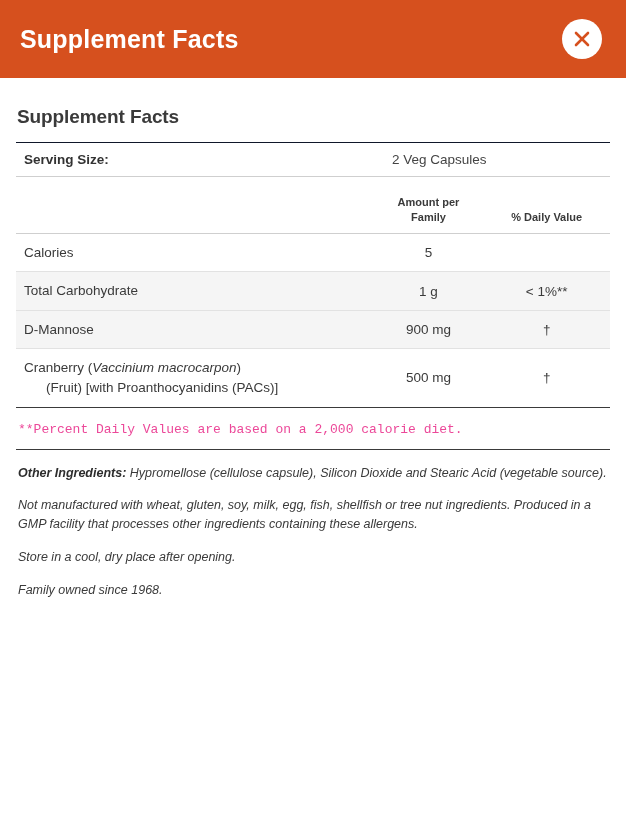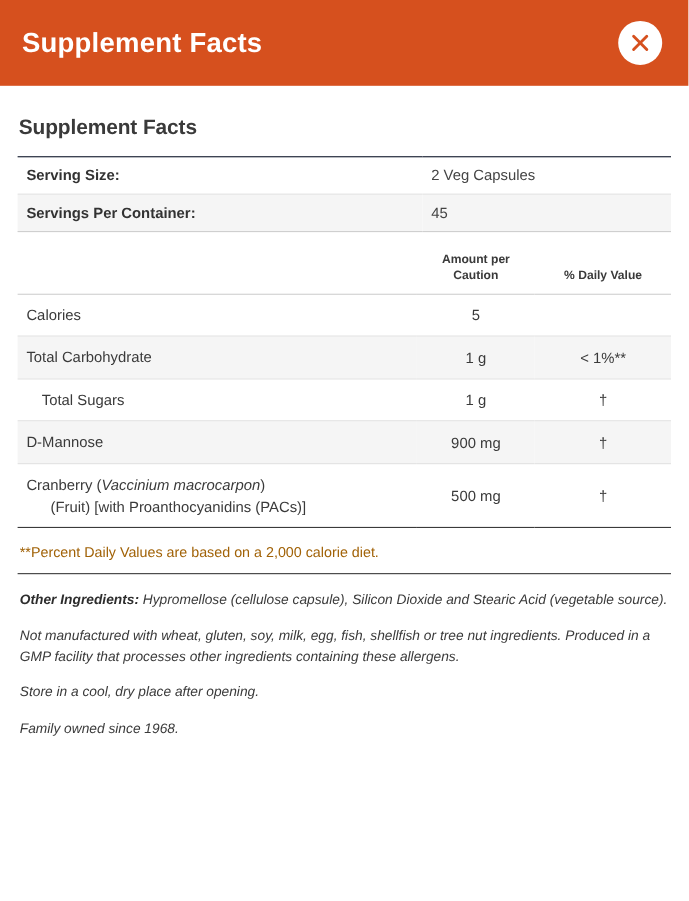--- a/index.html
+++ b/index.html
@@ -130,21 +130,22 @@
     width: 118px;
   }
   .indent { padding-left: 22px !important; }
   .indent2 { display: inline-block; padding-left: 22px; }
   .ital { font-style: italic; }
 
   .footnotes {
     border-bottom: 1px solid #3a3a3a;
     padding: 10px 2px 12px 2px;
     font-size: 13px;
-    color: #a16207;
+    color: #ec4899;
+    font-family: Liberation Mono, monospace;
   }
   .footnotes div { margin: 6px 0 0 0; }
   .footnotes div:first-child { margin-top: 4px; }
 
   .other-info {
     padding: 14px 2px 0 2px;
     font-size: 12.5px;
     color: #3a3a3a;
     line-height: 1.5;
   }
@@ -172,53 +173,44 @@
   <div class="modal-body">
 
     <div class="panel-title">Supplement Facts</div>
 
     <table class="serving-table">
       <tbody>
         <tr>
           <td class="label">Serving Size:</td>
           <td class="value">2 Veg Capsules</td>
         </tr>
-        <tr class="alt">
-          <td class="label">Servings Per Container:</td>
-          <td class="value">45</td>
-        </tr>
       </tbody>
     </table>
 
     <table class="nutrient-table">
       <thead>
         <tr>
           <th class="blank"></th>
           <th>
             <span>Amount per</span><br>
-            <span>Caution</span>
+            <span>Family</span>
           </th>
           <th>% Daily Value</th>
         </tr>
       </thead>
       <tbody>
         <tr>
           <td class="name">Calories</td>
           <td class="amount">5</td>
           <td class="dv"></td>
         </tr>
         <tr class="alt">
           <td class="name">Total Carbohydrate</td>
           <td class="amount">1 g</td>
           <td class="dv">&lt; 1%**</td>
-        </tr>
-        <tr>
-          <td class="name indent">Total Sugars</td>
-          <td class="amount">1 g</td>
-          <td class="dv">†</td>
         </tr>
         <tr class="alt">
           <td class="name">D-Mannose</td>
           <td class="amount">900 mg</td>
           <td class="dv">†</td>
         </tr>
         <tr>
           <td class="name">
             <span>Cranberry (</span><span class="ital">Vaccinium macrocarpon</span><span>)</span><br>
             <span class="indent2">(Fruit) [with Proanthocyanidins (PACs)]</span>

